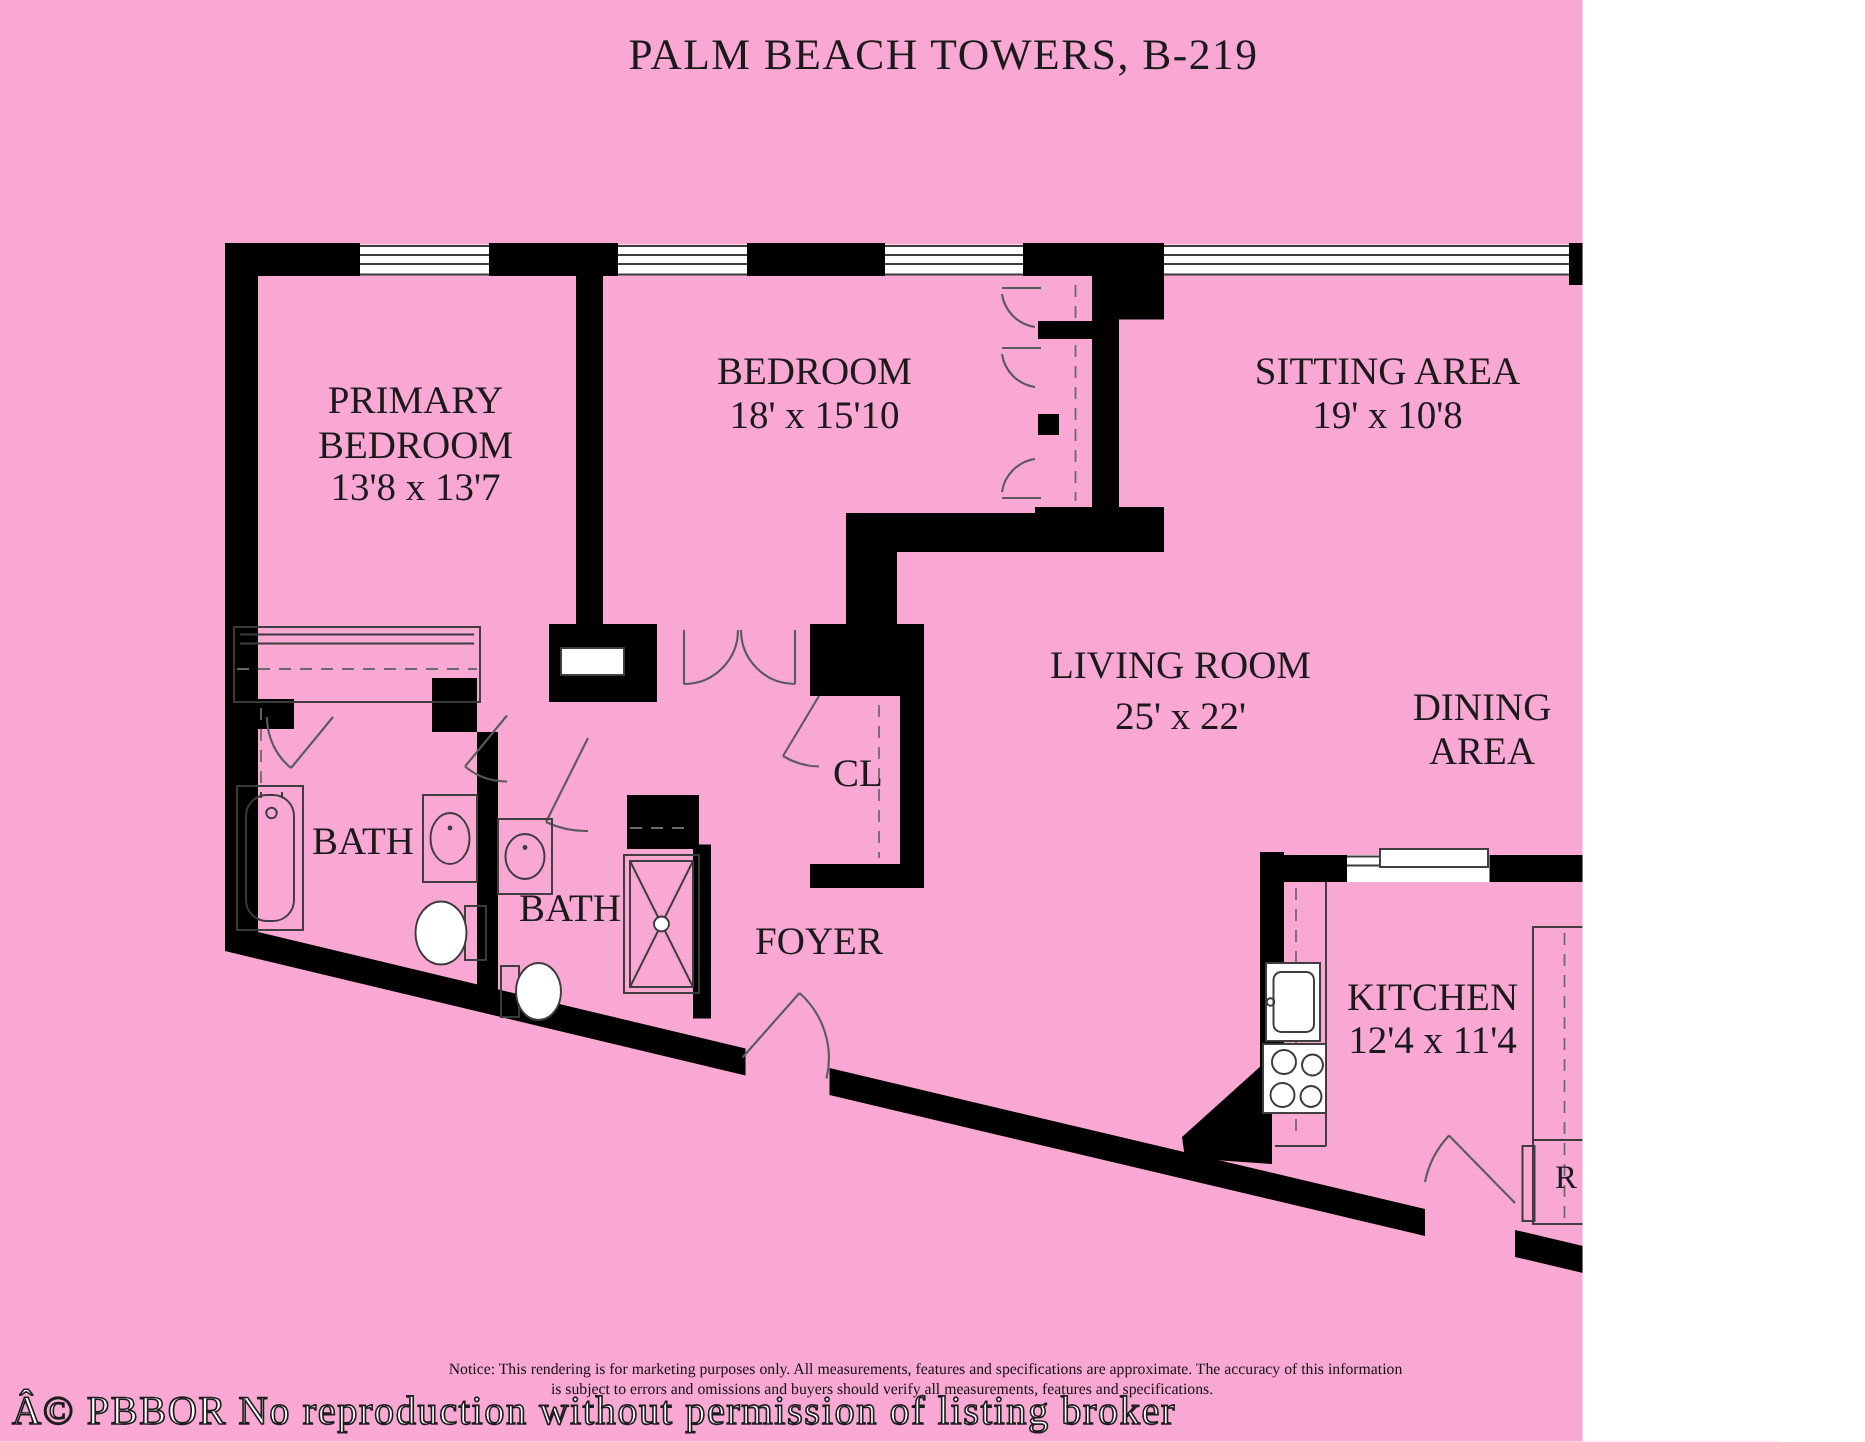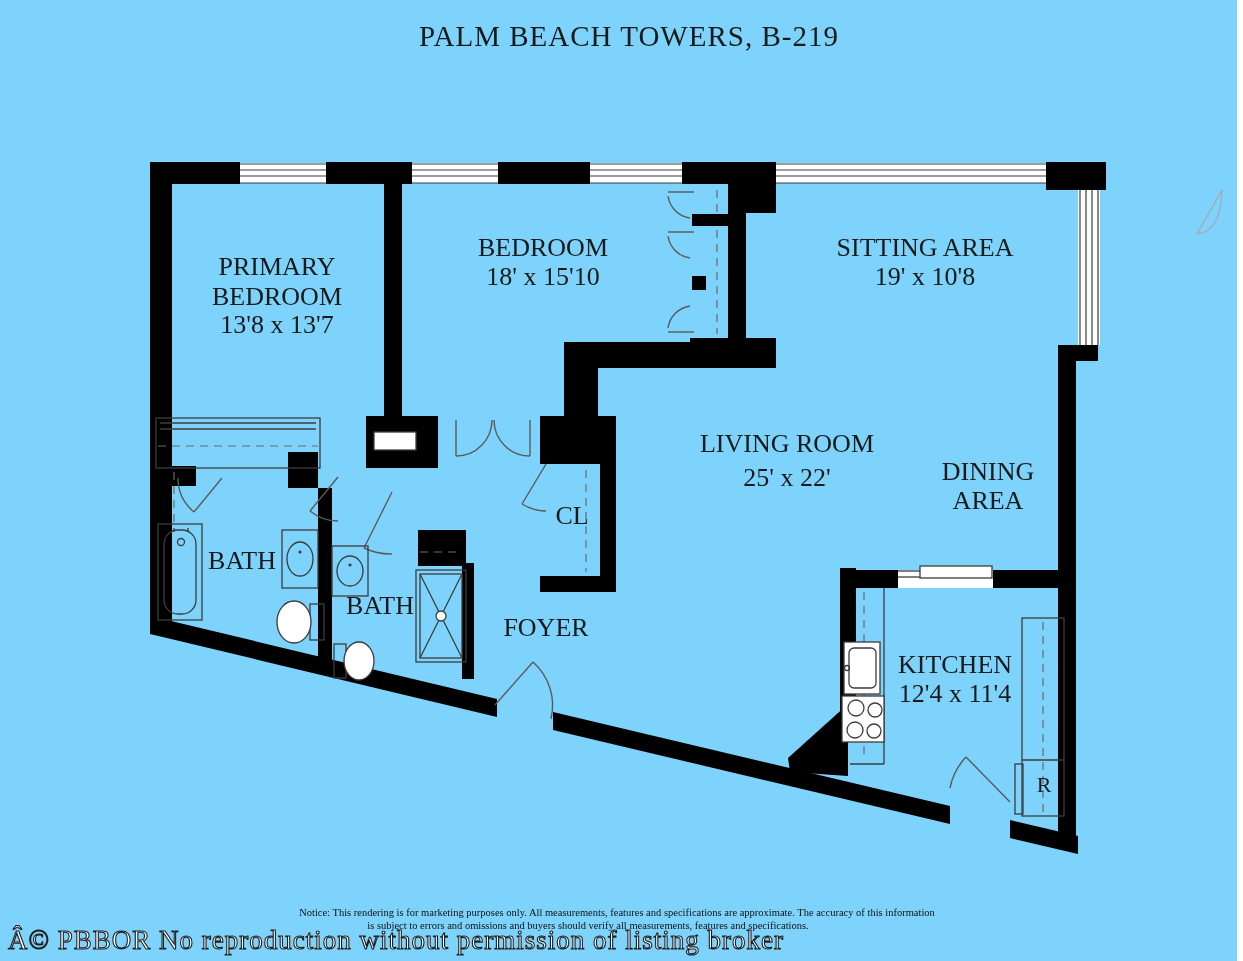--- a/index.html
+++ b/index.html
@@ -1,16 +1,16 @@
 <!DOCTYPE html>
 <html><head>
 <meta charset="utf-8">
 <style>
   html,body{margin:0;padding:0;background:#ffffff;}
-  .page{width:1237px;height:961px;position:relative;background:#7dd3fc;overflow:hidden;}
+  .page{width:1055px;height:961px;position:relative;background:#f9a8d4;overflow:hidden;}
   svg{display:block;}
   text{font-family:"Liberation Serif","DejaVu Serif",serif;fill:#1a1a1a;}
   .room-label{font-size:26px;}
   .title-label{font-size:29px;letter-spacing:1px;}
   .small-label{font-size:22px;}
   .notice{font-size:10.5px;fill:#111;}
   .watermark{font-size:27px;fill:#ffffff;stroke:#1d1d1d;stroke-width:1.1px;letter-spacing:1px;}
   .wall{fill:#000000;stroke:none;}
   .thin{stroke:#3c3c3c;stroke-width:1.3;fill:none;}
   .thinw{stroke:#3c3c3c;stroke-width:1.3;fill:#ffffff;}

